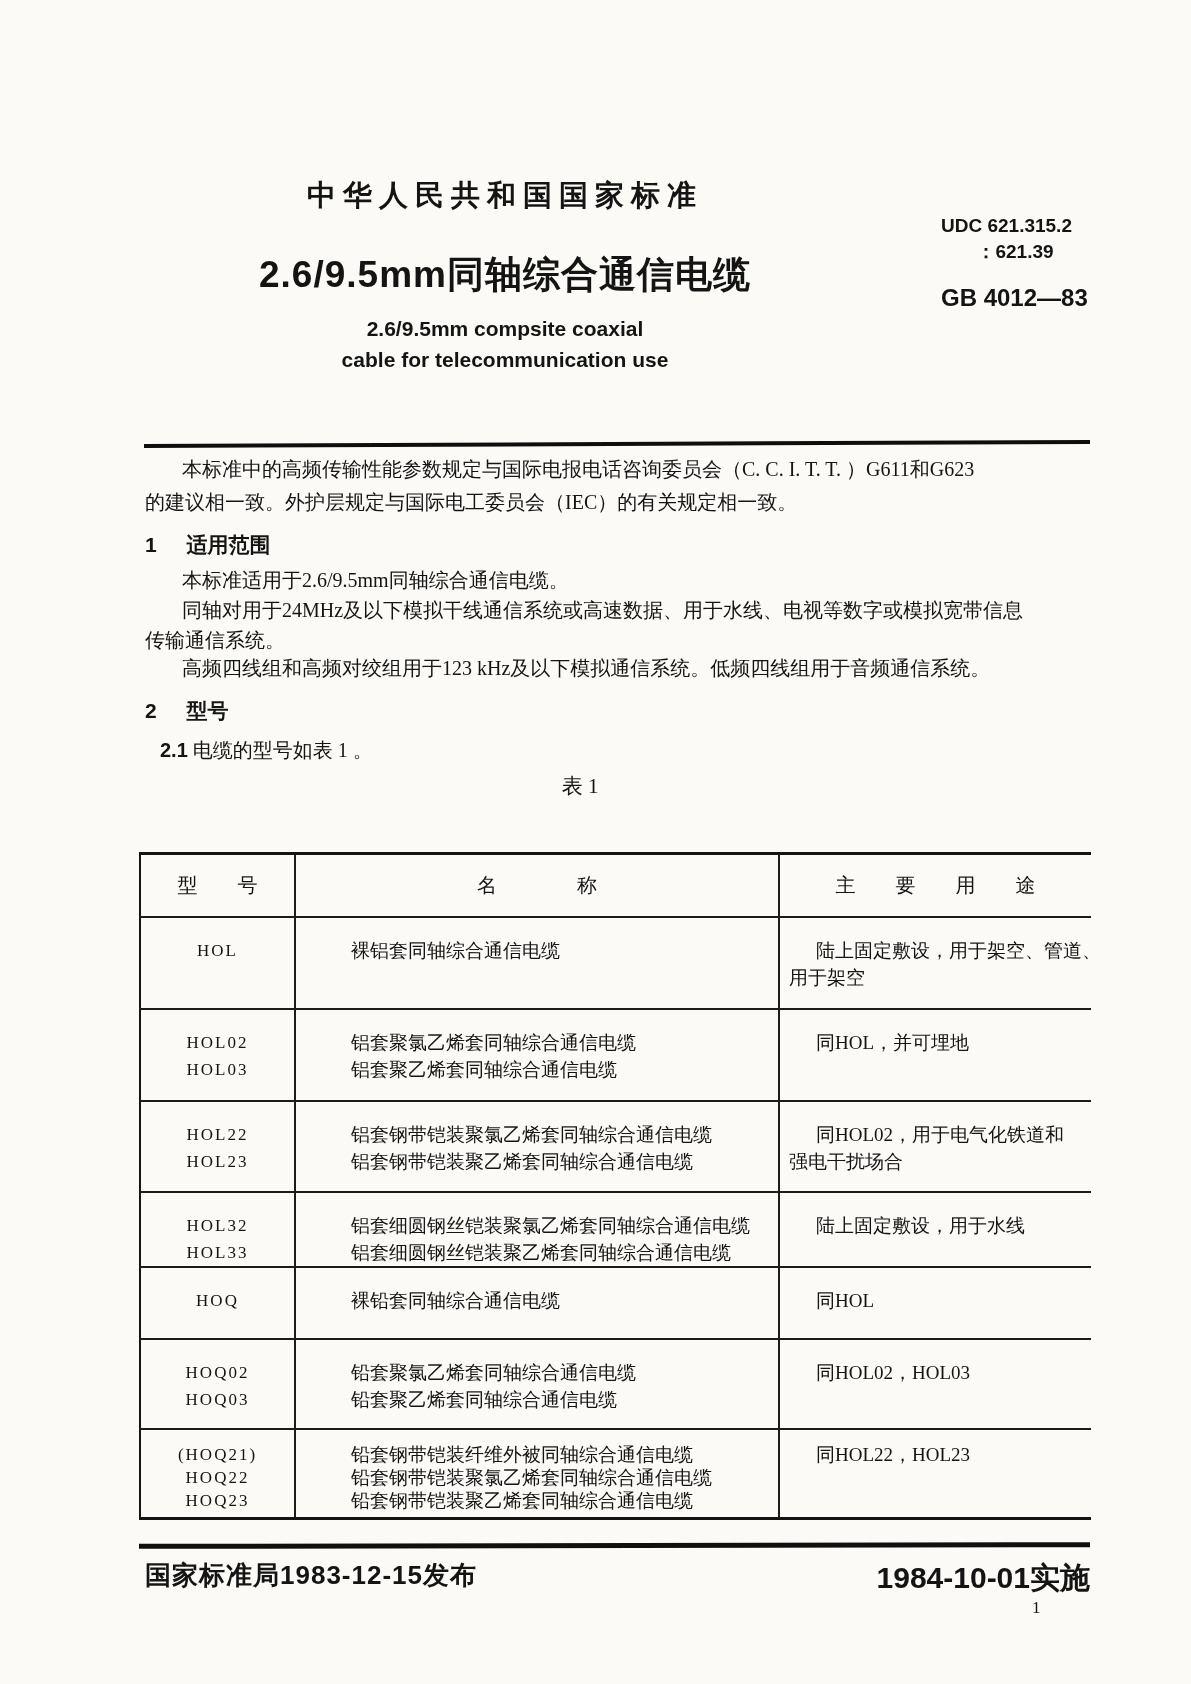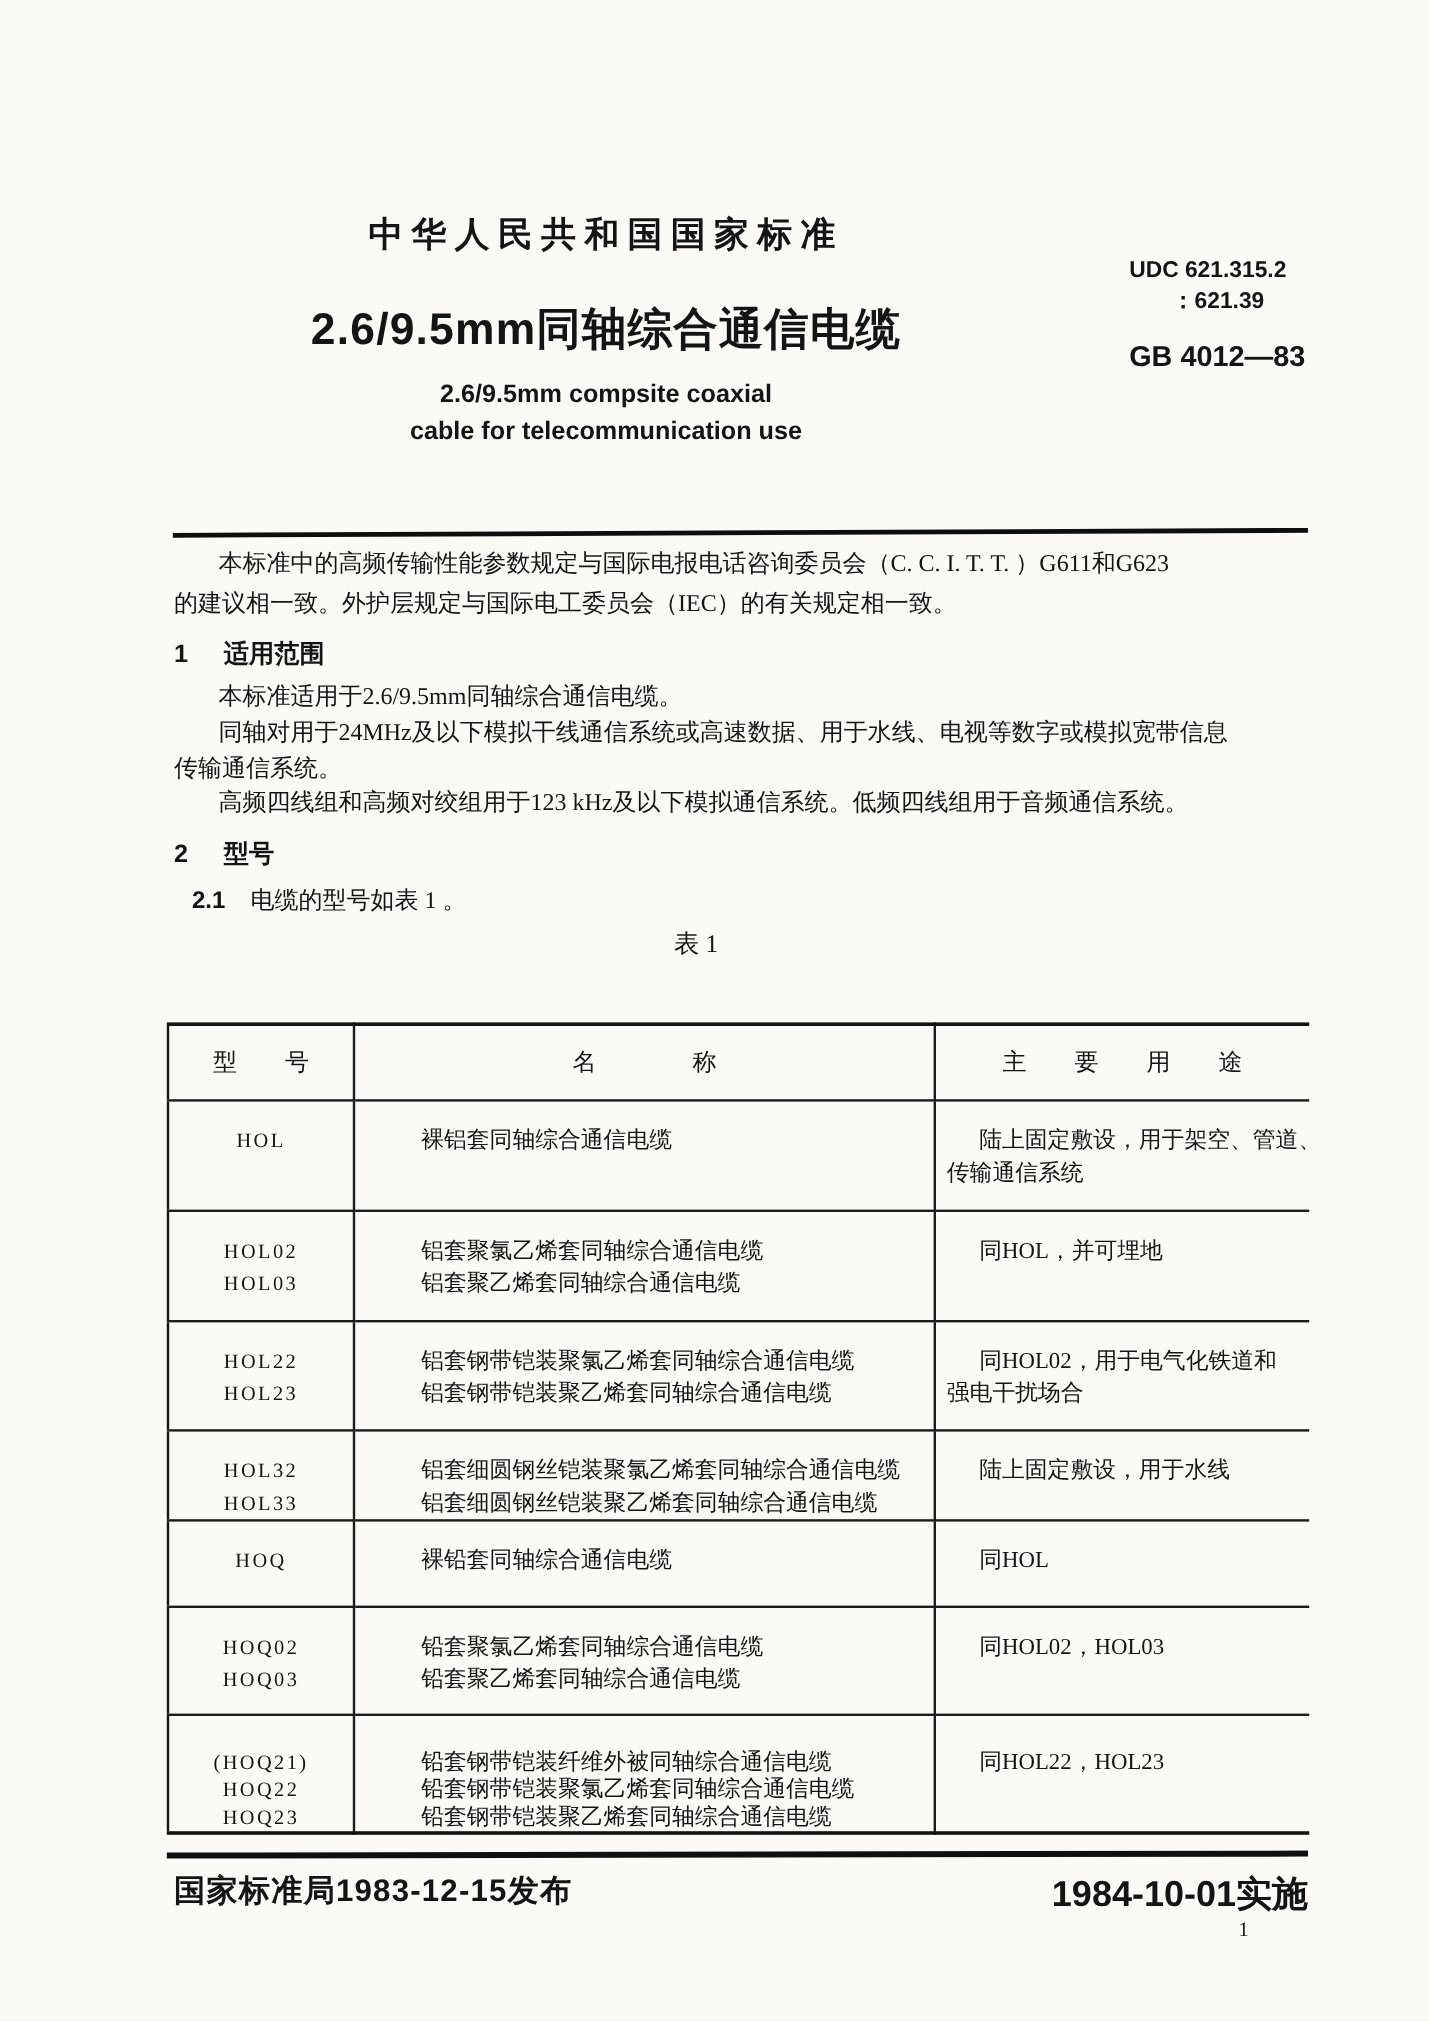--- a/index.html
+++ b/index.html
@@ -29,21 +29,21 @@
   .pre1{top:456px;} .pre2{top:489px;}
   .s1l1{top:567px;} .s1l2{top:597px;} .s1l3{top:627px;} .s1l4{top:655px;}
 
   .sec-head{left:145px;font-weight:bold;font-size:21px;white-space:nowrap;}
   .sec1{top:531px;} .sec2{top:697px;}
   .sec-head .num{display:inline-block;}
   .sec-head .ttl{display:inline-block;margin-left:24px;}
 
   .clause{top:737px;left:160px;font-size:20px;white-space:nowrap;}
   .clause .cnum{font-weight:bold;font-family:"Liberation Sans","DejaVu Sans",sans-serif;}
-  .clause .ctext{margin-left:16px;}
+  .clause .ctext{}
 
   .tbl-caption{top:772px;left:440px;width:280px;text-align:center;font-size:21px;}
 
   table.t1{position:absolute;top:852px;left:139px;width:951px;
     border-collapse:collapse;table-layout:fixed;font-size:19px;
     border-top:3px solid #141414;border-bottom:3px solid #141414;border-left:2px solid #141414;}
   table.t1 th,table.t1 td{border-bottom:2px solid #1c1c1c;padding:0;}
   table.t1 th.model,table.t1 td.model,
   table.t1 th.name, table.t1 td.name{border-right:2px solid #1c1c1c;}
   table.t1 thead tr{height:63px;}
@@ -54,21 +54,21 @@
   table.t1 td.usage{padding-left:9px;}
   .cell-line{line-height:27px;white-space:nowrap;}
   .first-indent{padding-left:27px;}
   tbody tr:nth-child(1){height:92px;}
   tbody tr:nth-child(2){height:92px;}
   tbody tr:nth-child(3){height:91px;}
   tbody tr:nth-child(4){height:68px;}
   tbody tr:nth-child(5){height:72px;}
   tbody tr:nth-child(6){height:90px;}
   tbody tr:nth-child(7){height:90px;}
-  tbody tr:nth-child(7) td{padding-top:27px;}
+  tbody tr:nth-child(7) td{padding-top:13px;}
   tbody tr:nth-child(7) .cell-line{line-height:23px;}
 
   .foot-rule{top:1543px;left:139px;width:951px;height:5px;background:#101010;transform:rotate(-0.1deg);}
   .footer-left{top:1558px;left:145px;font-weight:bold;font-size:26px;letter-spacing:1px;white-space:nowrap;}
   .footer-right{top:1558px;left:860px;width:230px;text-align:right;font-weight:bold;font-size:30px;white-space:nowrap;}
   .page-num{top:1598px;left:1032px;font-size:17px;}
 </style>
 </head>
 <body>
 
@@ -133,21 +133,21 @@
     <tbody>
         <tr>
           <td class="model">
             <div class="cell-line">HOL</div>
           </td>
           <td class="name">
             <div class="cell-line">裸铝套同轴综合通信电缆</div>
           </td>
           <td class="usage">
             <div class="cell-line first-indent">陆上固定敷设，用于架空、管道、</div>
-            <div class="cell-line">传输通信系统</div>
+            <div class="cell-line">用于架空</div>
           </td>
         </tr>
         <tr>
           <td class="model">
             <div class="cell-line">HOL02</div>
             <div class="cell-line">HOL03</div>
           </td>
           <td class="name">
             <div class="cell-line">铝套聚氯乙烯套同轴综合通信电缆</div>
             <div class="cell-line">铝套聚乙烯套同轴综合通信电缆</div>

